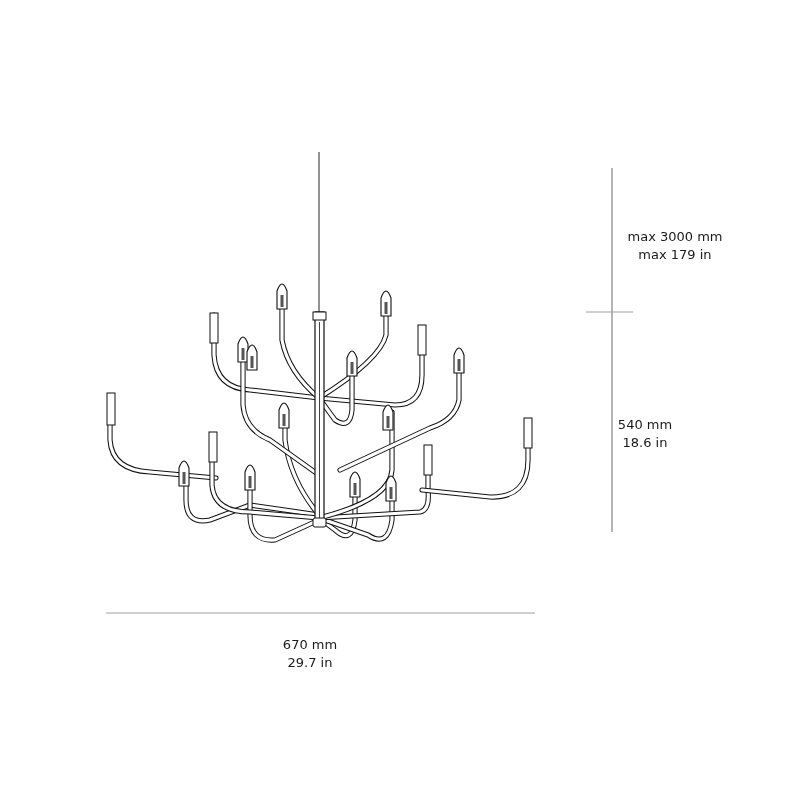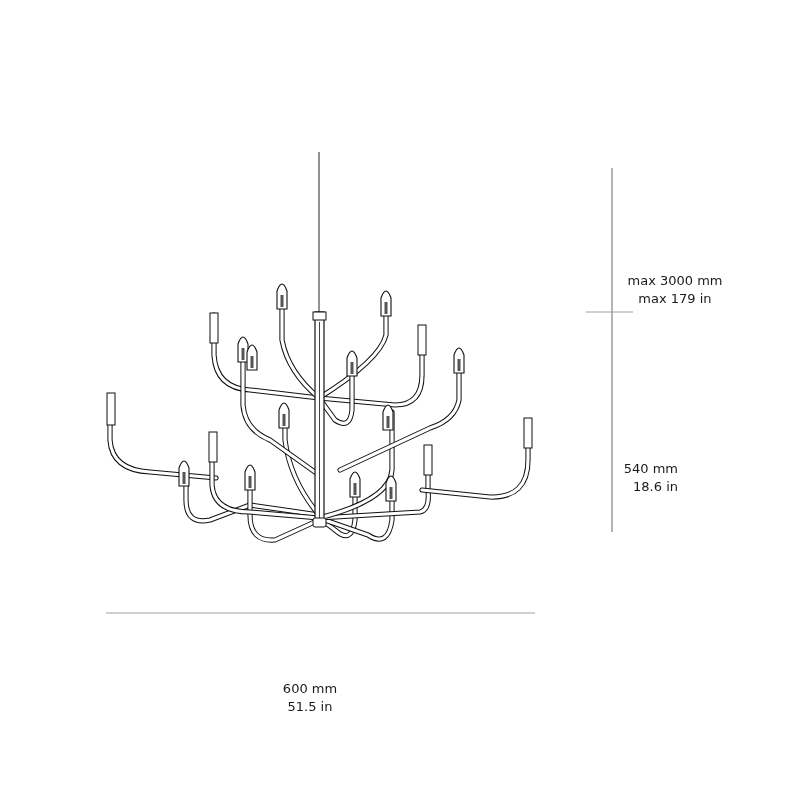--- a/index.html
+++ b/index.html
@@ -1,22 +1,22 @@
 <!DOCTYPE html>
 <html><head>
 <meta charset="utf-8">
 <style>
   html, body { margin: 0; padding: 0; background: #ffffff; }
   body { width: 800px; height: 800px; position: relative; overflow: hidden;
          font-family: "DejaVu Sans", "Liberation Sans", sans-serif; color: #1a1a1a; }
   #drawing { position: absolute; left: 0; top: 0; width: 800px; height: 800px; }
-  .dim-label { position: absolute; text-align: center; font-size: 13px; line-height: 18px; color: #1a1a1a; margin-top: 44px; }
+  .dim-label { position: absolute; text-align: center; font-size: 13px; line-height: 18px; color: #1a1a1a; }
   .dim-label span { display: block; }
   #label-max { left: 612px; top: 228px; width: 126px; }
-  #label-height { left: 612px; top: 416px; width: 66px; text-align: right; }
+  #label-height { left: 612px; top: 416px; width: 66px; }
   #label-width { left: 260px; top: 636px; width: 100px; }
   svg .tube { fill: none; stroke: #111; stroke-width: 5.2; stroke-linecap: round; stroke-linejoin: round; }
   svg .tube-in { fill: none; stroke: #fff; stroke-width: 3.2; stroke-linecap: round; stroke-linejoin: round; }
   svg .dim { stroke: #6b6b6b; stroke-width: 1; }
   svg .dim-light { stroke: #a0a0a0; stroke-width: 1; }
   svg .cap { fill: #fff; stroke: #111; stroke-width: 1; }
   svg .clip { fill: #fff; stroke: #111; stroke-width: 1.1; }
   svg .clip-dark { fill: #555; stroke: none; }
 </style>
 </head>
@@ -143,15 +143,15 @@
 
 <div class="dim-label" id="label-max">
   <span>max 3000 mm</span>
   <span>max 179 in</span>
 </div>
 <div class="dim-label" id="label-height">
   <span>540 mm</span>
   <span>18.6 in</span>
 </div>
 <div class="dim-label" id="label-width">
-  <span>600 mm</span>
-  <span>51.5 in</span>
+  <span>670 mm</span>
+  <span>29.7 in</span>
 </div>
 
 </body></html>

